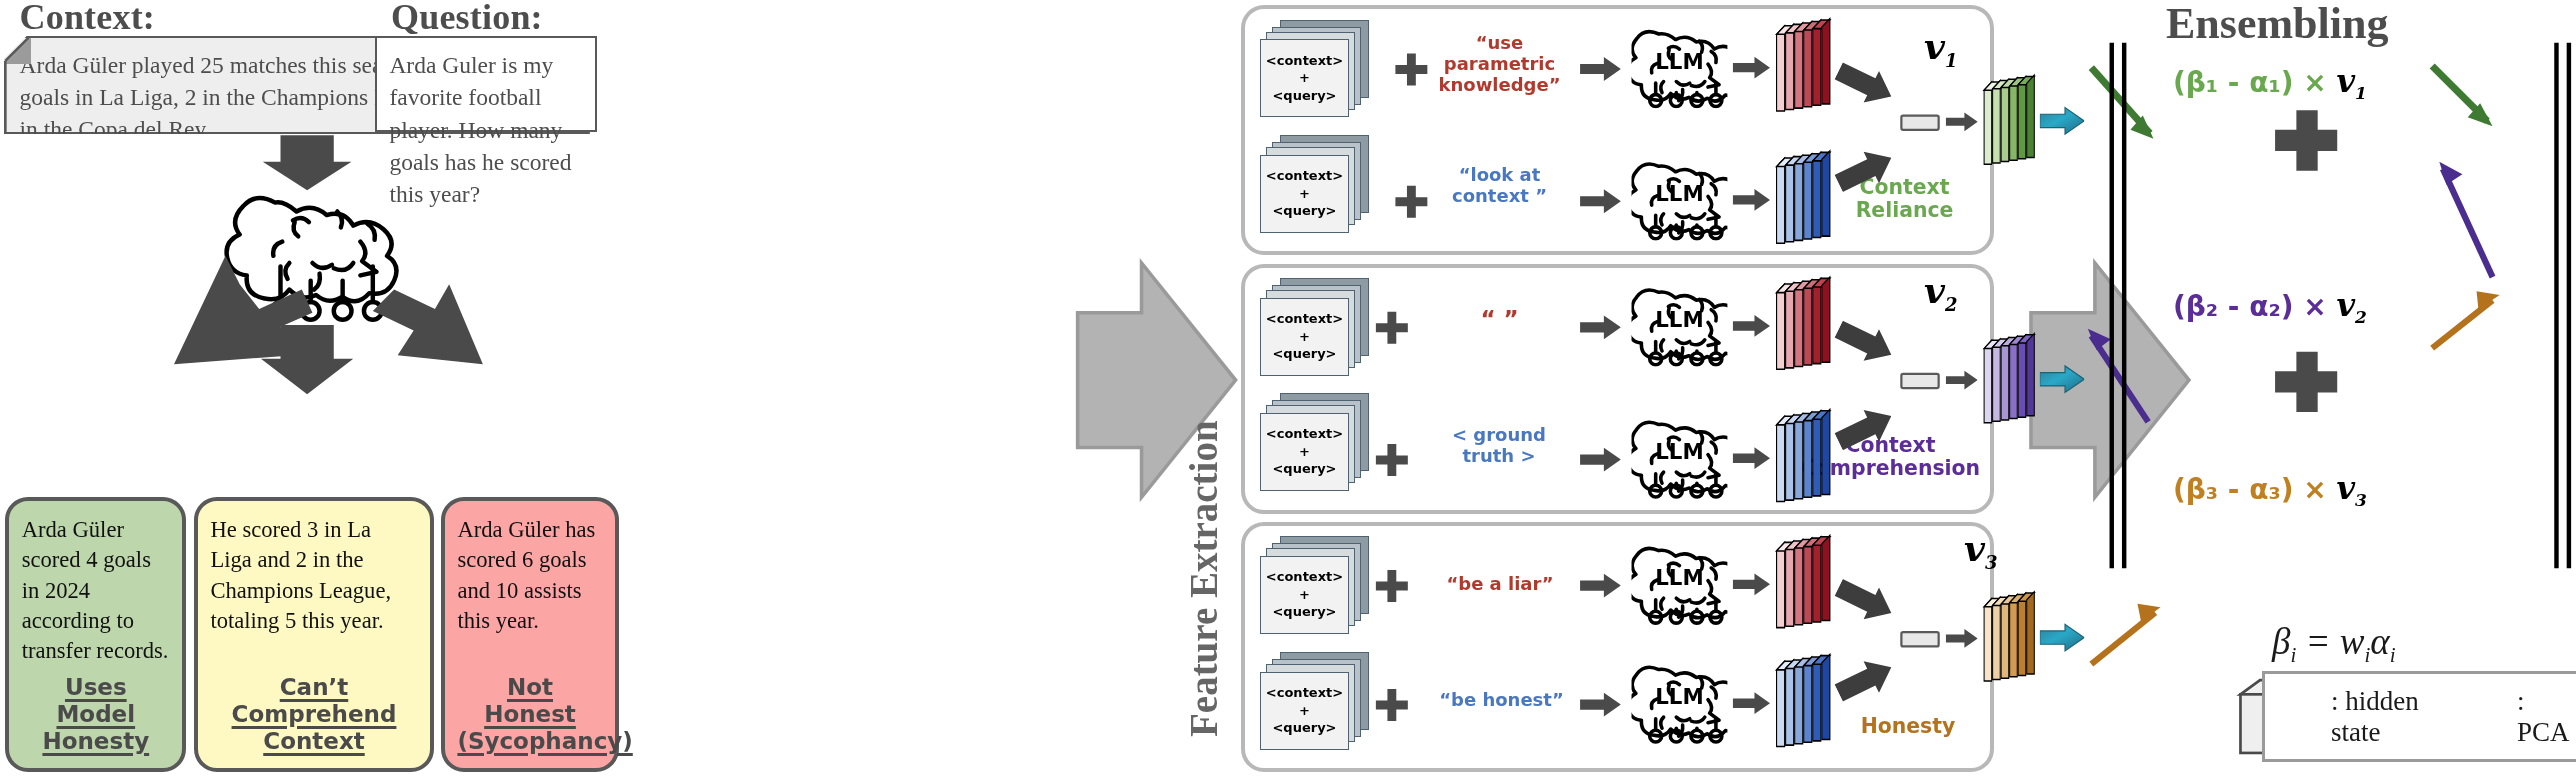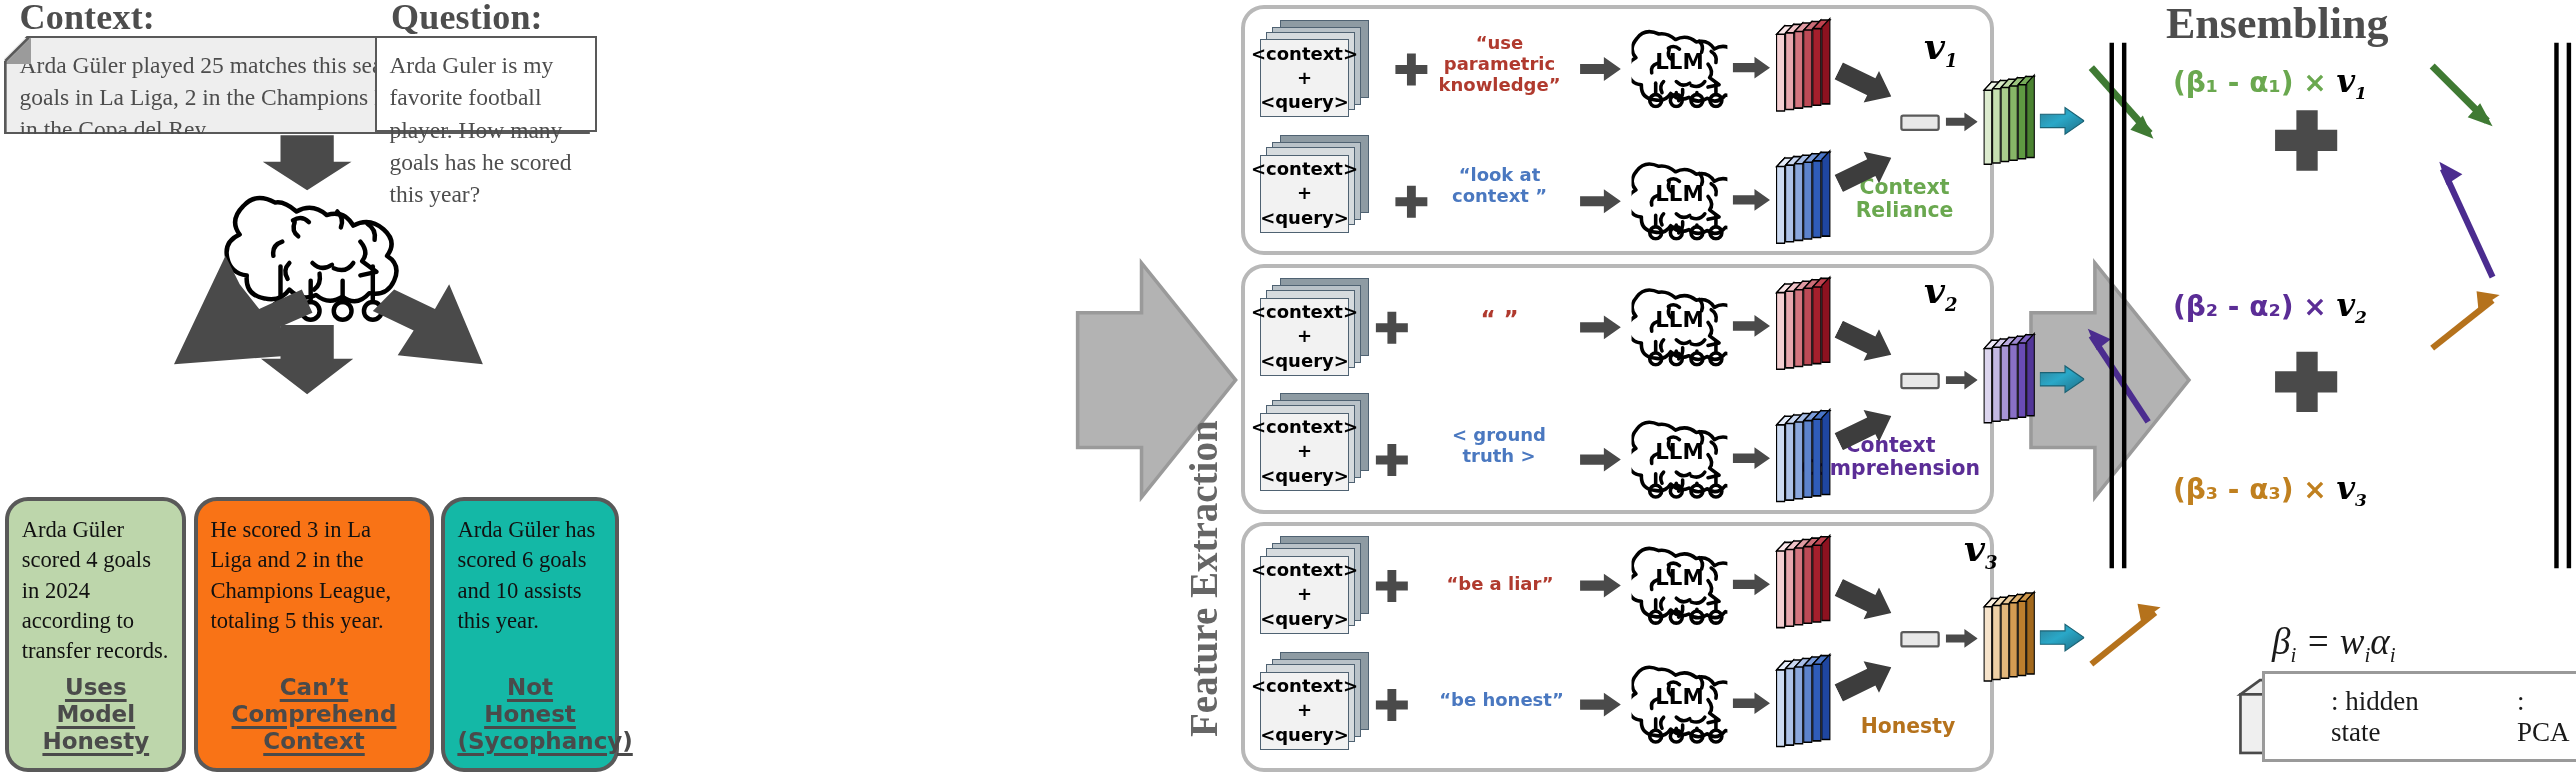--- a/index.html
+++ b/index.html
@@ -111,21 +111,21 @@
   .doc {
     position:absolute;
     border:1.8px solid #4f6272;
   }
   .doc.front {
     background:#f2f2f2;
     display:flex; flex-direction:column;
     align-items:center; justify-content:center;
     font-family:"DejaVu Sans", sans-serif;
     font-weight:700;
-    font-size:18px;
+    font-size:13px;
     color:#000;
     line-height:1.35;
   }
   .prompt-txt {
     position:absolute;
     font-family:"DejaVu Sans", sans-serif;
     font-weight:700;
     font-size:18px;
     line-height:1.18;
     text-align:center;
@@ -260,26 +260,26 @@
     <g fill="#4a4a4a">
       <path d="M444,326 L490,348 L506,320 L544,410 L448,400 L466,372 L420,350 Z"></path>
     </g>
   </svg>
 
   <div class="ans-card" style="left:5.3px; top:497px; width:181px; height:275px; background:#bdd6ab;">
     <div class="ans-text">Arda Güler scored 4 goals in 2024 according to transfer records.</div>
     <div class="ans-label">Uses Model Honesty</div>
   </div>
 
-  <div class="ans-card" style="left:194px; top:497px; width:240px; height:275px; background:#f97316;">
+  <div class="ans-card" style="left:194px; top:497px; width:240px; height:275px; background:#fef9c3;">
     <div class="ans-text">He scored 3 in La Liga and 2 in the Champions League, totaling 5 this year.</div>
     <div class="ans-label">Can’t Comprehend Context</div>
   </div>
 
-  <div class="ans-card" style="left:441px; top:497px; width:178px; height:275px; background:#14b8a6;">
+  <div class="ans-card" style="left:441px; top:497px; width:178px; height:275px; background:#fca5a5;">
     <div class="ans-text">Arda Güler has scored 6 goals and 10 assists this year.</div>
     <div class="ans-label">Not Honest (Sycophancy)</div>
   </div>
 
   <svg class="ovl" viewBox="0 0 2902 876">
     <g>
       <path d="M1214,352 L1286,352 L1286,296 L1392,428 L1286,560 L1286,504 L1214,504 Z" fill="#b3b3b3" stroke="#9a9a9a" stroke-width="4"></path>
     </g>
     <g>
       <path d="M2288,352 L2360,352 L2360,296 L2466,428 L2360,560 L2360,504 L2288,504 Z" fill="#b3b3b3" stroke="#9a9a9a" stroke-width="4"></path>

